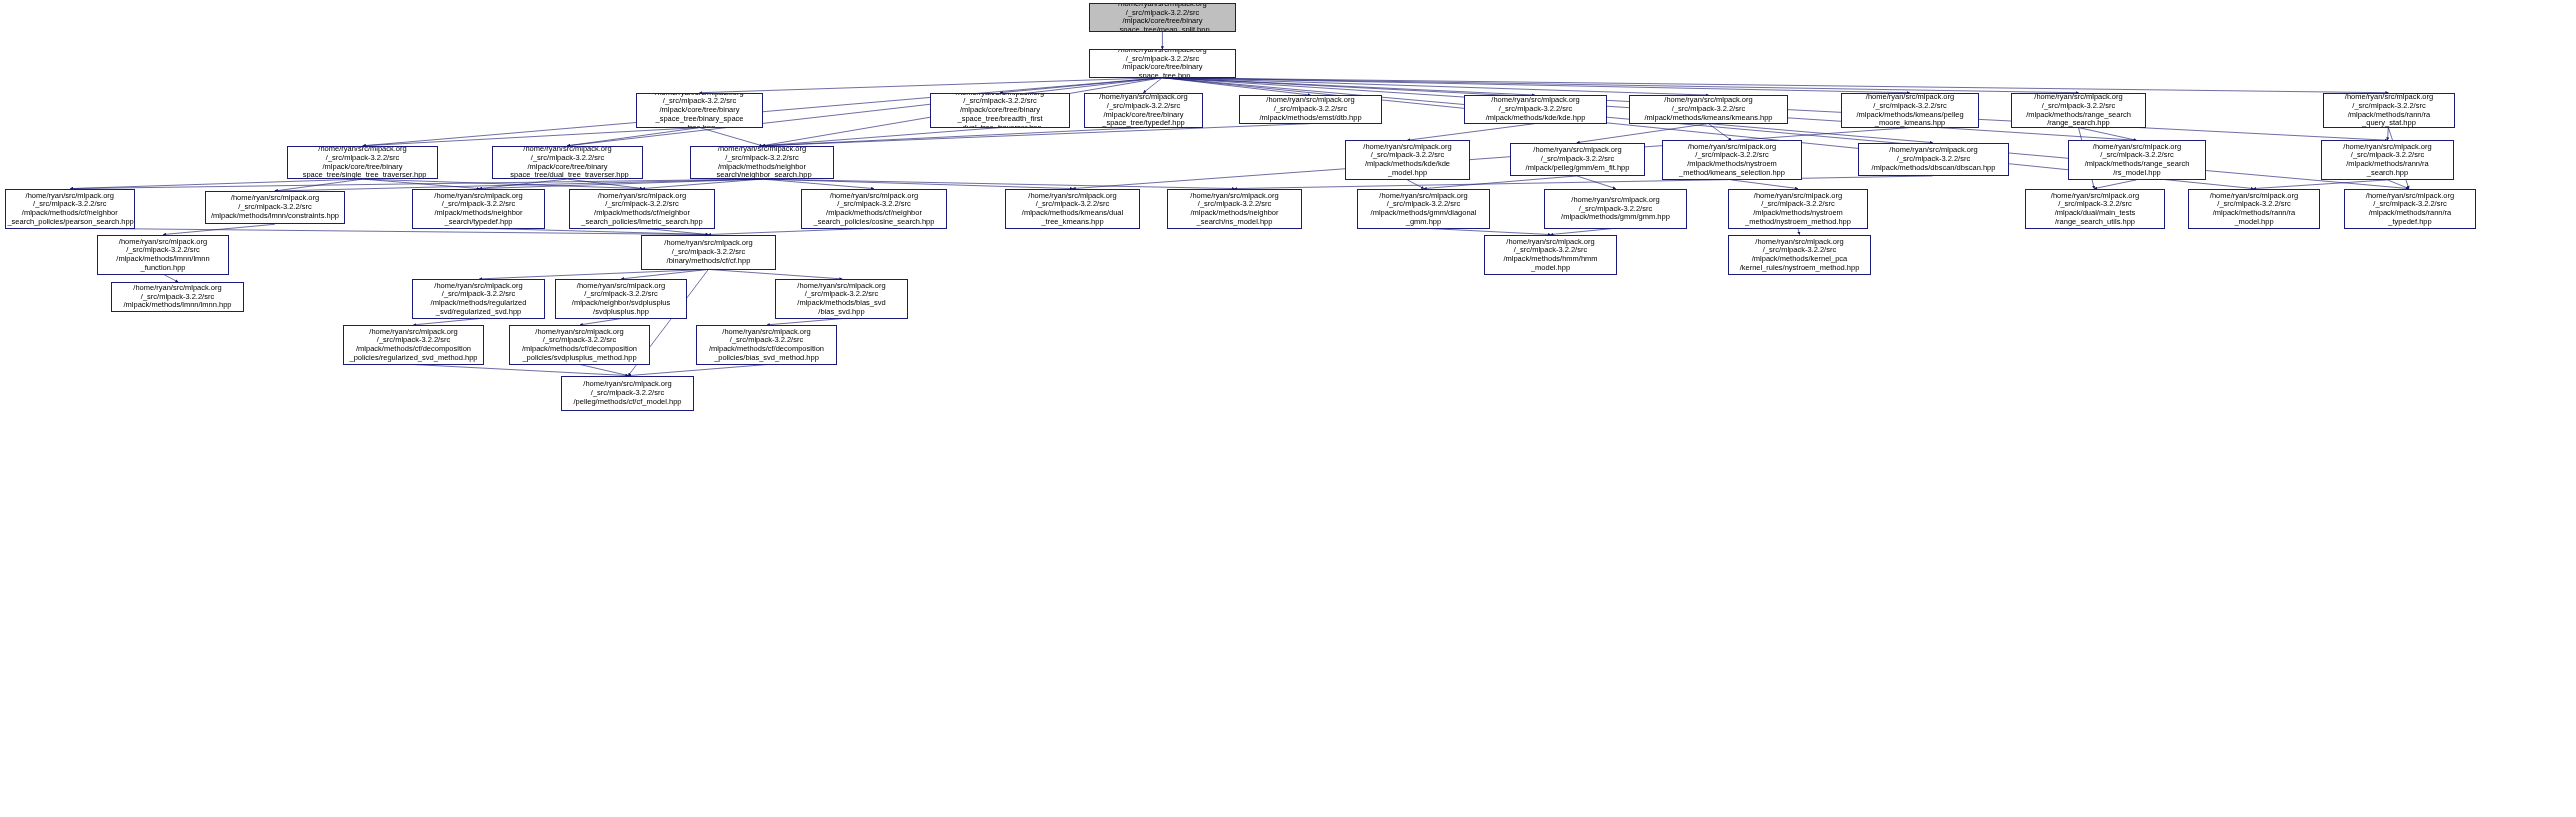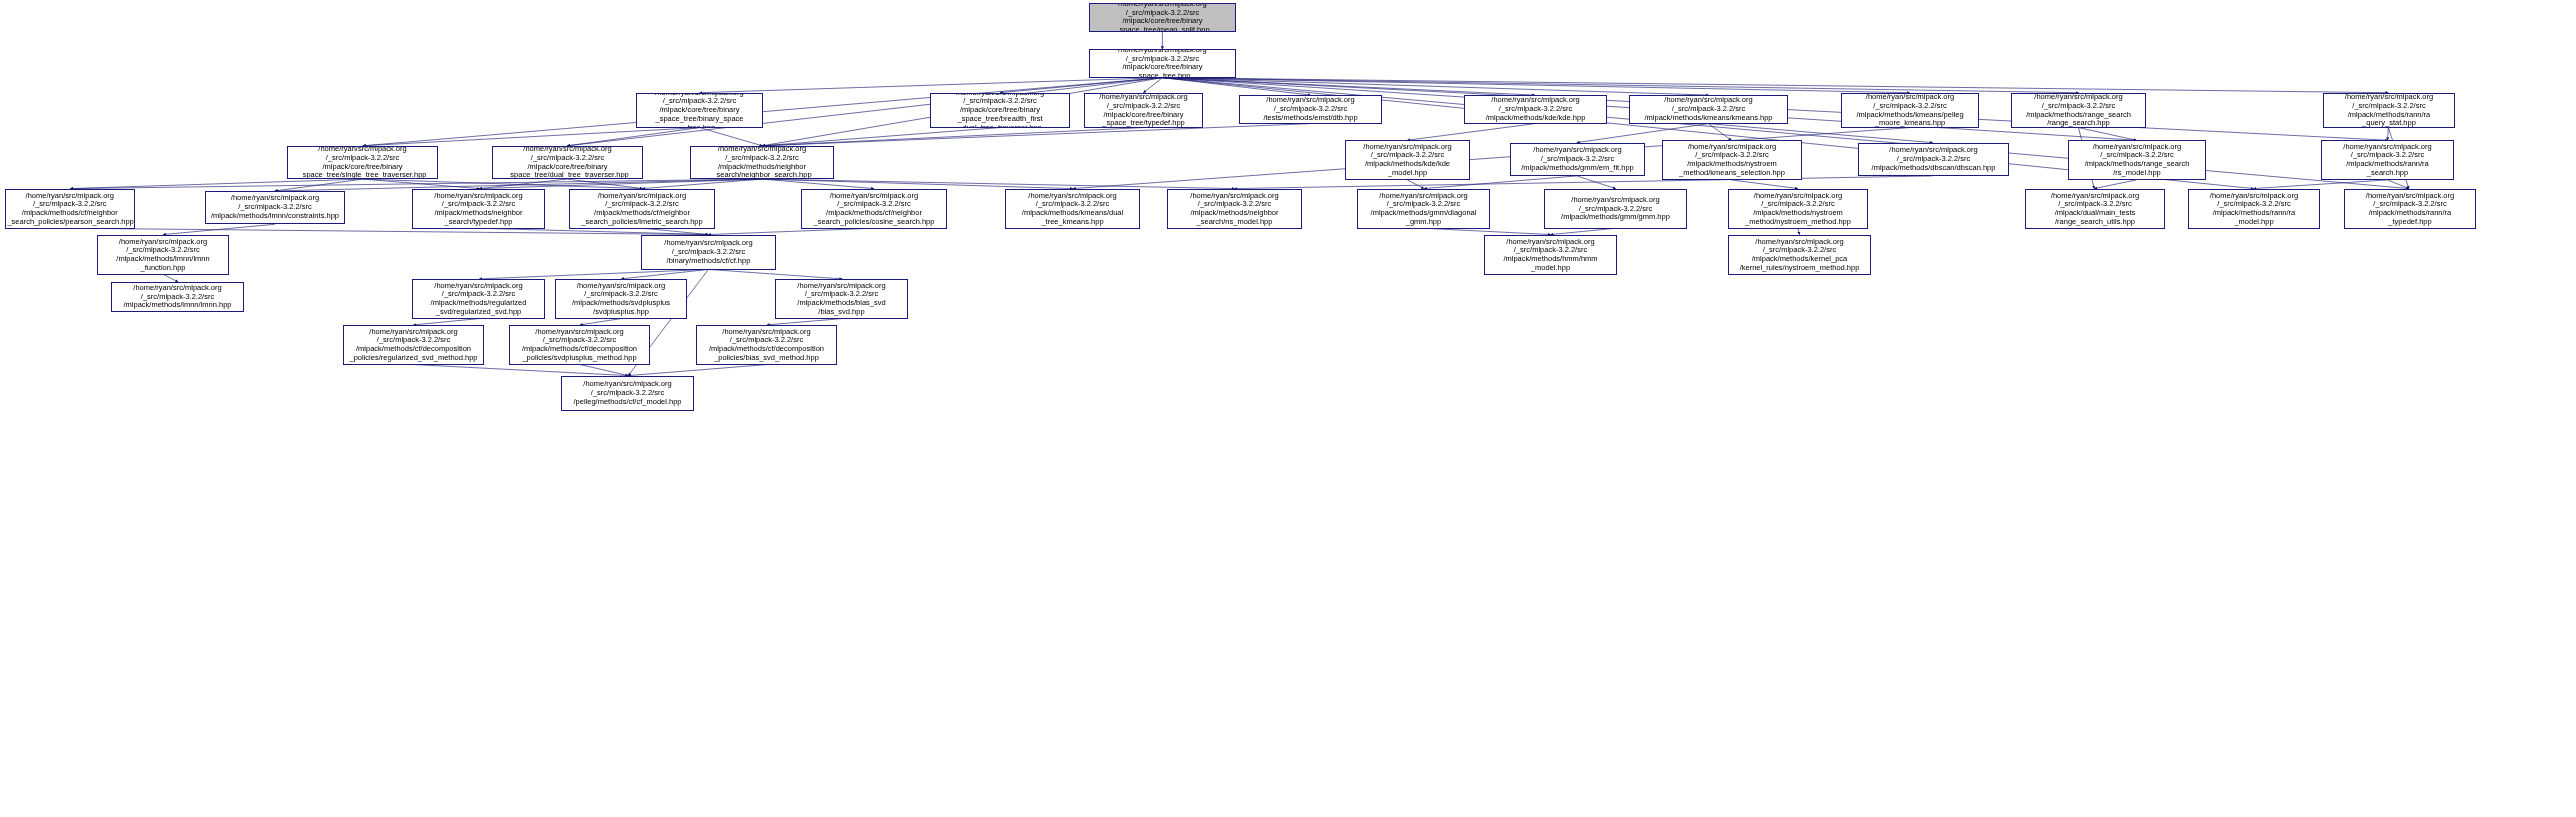--- a/index.html
+++ b/index.html
@@ -130,31 +130,31 @@
       <path d="M 521 460 Q 656.5 467 792 474" stroke="#191970" stroke-width="0.8" fill="none" marker-end="url(#arrow)"></path>
       <path d="M 731 460 Q 761.5 467 792 474" stroke="#191970" stroke-width="0.8" fill="none" marker-end="url(#arrow)"></path>
       <path d="M 967 460 Q 879.5 467 792 474" stroke="#191970" stroke-width="0.8" fill="none" marker-end="url(#arrow)"></path>
     </svg>
   <div id="nodes">
       <div class="node root" style="left: 1089px; top: 3.2px; width: 147px; height: 28.5px; border-color: rgb(26, 26, 122); background: rgb(191, 191, 191);"><span>/home/ryan/src/mlpack.org</span><span>/_src/mlpack-3.2.2/src</span><span>/mlpack/core/tree/binary</span><span>_space_tree/mean_split.hpp</span></div>
       <div class="node" style="left: 1089px; top: 49px; width: 147px; height: 28.5px; border-color: rgb(26, 26, 122); background: rgb(255, 255, 255);"><span>/home/ryan/src/mlpack.org</span><span>/_src/mlpack-3.2.2/src</span><span>/mlpack/core/tree/binary</span><span>_space_tree.hpp</span></div>
       <div class="node" style="left: 636px; top: 93px; width: 127px; height: 35px; border-color: rgb(26, 26, 122); background: rgb(255, 255, 255);"><span>/home/ryan/src/mlpack.org</span><span>/_src/mlpack-3.2.2/src</span><span>/mlpack/core/tree/binary</span><span>_space_tree/binary_space</span><span>_tree.hpp</span></div>
       <div class="node" style="left: 930px; top: 93px; width: 140px; height: 35px; border-color: rgb(26, 26, 122); background: rgb(255, 255, 255);"><span>/home/ryan/src/mlpack.org</span><span>/_src/mlpack-3.2.2/src</span><span>/mlpack/core/tree/binary</span><span>_space_tree/breadth_first</span><span>_dual_tree_traverser.hpp</span></div>
       <div class="node" style="left: 1084px; top: 93px; width: 119px; height: 35px; border-color: rgb(26, 26, 122); background: rgb(255, 255, 255);"><span>/home/ryan/src/mlpack.org</span><span>/_src/mlpack-3.2.2/src</span><span>/mlpack/core/tree/binary</span><span>_space_tree/typedef.hpp</span></div>
-      <div class="node" style="left: 1239px; top: 95px; width: 143px; height: 28.5px; border-color: rgb(26, 26, 122); background: rgb(255, 255, 255);"><span>/home/ryan/src/mlpack.org</span><span>/_src/mlpack-3.2.2/src</span><span>/tests/methods/emst/dtb.hpp</span></div>
+      <div class="node" style="left: 1239px; top: 95px; width: 143px; height: 28.5px; border-color: rgb(26, 26, 122); background: rgb(255, 255, 255);"><span>/home/ryan/src/mlpack.org</span><span>/_src/mlpack-3.2.2/src</span><span>/mlpack/methods/emst/dtb.hpp</span></div>
       <div class="node" style="left: 1464px; top: 95px; width: 143px; height: 28.5px; border-color: rgb(26, 26, 122); background: rgb(255, 255, 255);"><span>/home/ryan/src/mlpack.org</span><span>/_src/mlpack-3.2.2/src</span><span>/mlpack/methods/kde/kde.hpp</span></div>
       <div class="node" style="left: 1629px; top: 95px; width: 159px; height: 28.5px; border-color: rgb(26, 26, 122); background: rgb(255, 255, 255);"><span>/home/ryan/src/mlpack.org</span><span>/_src/mlpack-3.2.2/src</span><span>/mlpack/methods/kmeans/kmeans.hpp</span></div>
       <div class="node" style="left: 1841px; top: 93px; width: 138px; height: 35px; border-color: rgb(26, 26, 122); background: rgb(255, 255, 255);"><span>/home/ryan/src/mlpack.org</span><span>/_src/mlpack-3.2.2/src</span><span>/mlpack/methods/kmeans/pelleg</span><span>_moore_kmeans.hpp</span></div>
       <div class="node" style="left: 2011px; top: 93px; width: 135px; height: 35px; border-color: rgb(26, 26, 122); background: rgb(255, 255, 255);"><span>/home/ryan/src/mlpack.org</span><span>/_src/mlpack-3.2.2/src</span><span>/mlpack/methods/range_search</span><span>/range_search.hpp</span></div>
       <div class="node" style="left: 2323px; top: 93px; width: 132px; height: 35px; border-color: rgb(26, 26, 122); background: rgb(255, 255, 255);"><span>/home/ryan/src/mlpack.org</span><span>/_src/mlpack-3.2.2/src</span><span>/mlpack/methods/rann/ra</span><span>_query_stat.hpp</span></div>
       <div class="node" style="left: 287px; top: 146px; width: 151px; height: 33px; border-color: rgb(26, 26, 122); background: rgb(255, 255, 255);"><span>/home/ryan/src/mlpack.org</span><span>/_src/mlpack-3.2.2/src</span><span>/mlpack/core/tree/binary</span><span>_space_tree/single_tree_traverser.hpp</span></div>
       <div class="node" style="left: 492px; top: 146px; width: 151px; height: 33px; border-color: rgb(26, 26, 122); background: rgb(255, 255, 255);"><span>/home/ryan/src/mlpack.org</span><span>/_src/mlpack-3.2.2/src</span><span>/mlpack/core/tree/binary</span><span>_space_tree/dual_tree_traverser.hpp</span></div>
       <div class="node" style="left: 690px; top: 146px; width: 144px; height: 33px; border-color: rgb(26, 26, 122); background: rgb(255, 255, 255);"><span>/home/ryan/src/mlpack.org</span><span>/_src/mlpack-3.2.2/src</span><span>/mlpack/methods/neighbor</span><span>_search/neighbor_search.hpp</span></div>
       <div class="node" style="left: 1345px; top: 140px; width: 125px; height: 40px; border-color: rgb(26, 26, 122); background: rgb(255, 255, 255);"><span>/home/ryan/src/mlpack.org</span><span>/_src/mlpack-3.2.2/src</span><span>/mlpack/methods/kde/kde</span><span>_model.hpp</span></div>
-      <div class="node" style="left: 1510px; top: 143px; width: 135px; height: 33px; border-color: rgb(26, 26, 122); background: rgb(255, 255, 255);"><span>/home/ryan/src/mlpack.org</span><span>/_src/mlpack-3.2.2/src</span><span>/mlpack/methods/gmm/em_fit.hpp</span></div>
+      <div class="node" style="left: 1510px; top: 143px; width: 135px; height: 33px; border-color: rgb(26, 26, 122); background: rgb(255, 255, 255);"><span>/home/ryan/src/mlpack.org</span><span>/_src/mlpack-3.2.2/src</span><span>/mlpack/pelleg/gmm/em_fit.hpp</span></div>
       <div class="node" style="left: 1662px; top: 140px; width: 140px; height: 40px; border-color: rgb(26, 26, 122); background: rgb(255, 255, 255);"><span>/home/ryan/src/mlpack.org</span><span>/_src/mlpack-3.2.2/src</span><span>/mlpack/methods/nystroem</span><span>_method/kmeans_selection.hpp</span></div>
       <div class="node" style="left: 1858px; top: 143px; width: 151px; height: 33px; border-color: rgb(26, 26, 122); background: rgb(255, 255, 255);"><span>/home/ryan/src/mlpack.org</span><span>/_src/mlpack-3.2.2/src</span><span>/mlpack/methods/dbscan/dbscan.hpp</span></div>
       <div class="node" style="left: 2068px; top: 140px; width: 138px; height: 40px; border-color: rgb(26, 26, 122); background: rgb(255, 255, 255);"><span>/home/ryan/src/mlpack.org</span><span>/_src/mlpack-3.2.2/src</span><span>/mlpack/methods/range_search</span><span>/rs_model.hpp</span></div>
       <div class="node" style="left: 2321px; top: 140px; width: 133px; height: 40px; border-color: rgb(26, 26, 122); background: rgb(255, 255, 255);"><span>/home/ryan/src/mlpack.org</span><span>/_src/mlpack-3.2.2/src</span><span>/mlpack/methods/rann/ra</span><span>_search.hpp</span></div>
       <div class="node" style="left: 4.8px; top: 189px; width: 130px; height: 40px; border-color: rgb(26, 26, 122); background: rgb(255, 255, 255);"><span>/home/ryan/src/mlpack.org</span><span>/_src/mlpack-3.2.2/src</span><span>/mlpack/methods/cf/neighbor</span><span>_search_policies/pearson_search.hpp</span></div>
       <div class="node" style="left: 205px; top: 191px; width: 140px; height: 33px; border-color: rgb(26, 26, 122); background: rgb(255, 255, 255);"><span>/home/ryan/src/mlpack.org</span><span>/_src/mlpack-3.2.2/src</span><span>/mlpack/methods/lmnn/constraints.hpp</span></div>
       <div class="node" style="left: 412px; top: 189px; width: 133px; height: 40px; border-color: rgb(26, 26, 122); background: rgb(255, 255, 255);"><span>/home/ryan/src/mlpack.org</span><span>/_src/mlpack-3.2.2/src</span><span>/mlpack/methods/neighbor</span><span>_search/typedef.hpp</span></div>
       <div class="node" style="left: 569px; top: 189px; width: 146px; height: 40px; border-color: rgb(26, 26, 122); background: rgb(255, 255, 255);"><span>/home/ryan/src/mlpack.org</span><span>/_src/mlpack-3.2.2/src</span><span>/mlpack/methods/cf/neighbor</span><span>_search_policies/lmetric_search.hpp</span></div>
       <div class="node" style="left: 801px; top: 189px; width: 146px; height: 40px; border-color: rgb(26, 26, 122); background: rgb(255, 255, 255);"><span>/home/ryan/src/mlpack.org</span><span>/_src/mlpack-3.2.2/src</span><span>/mlpack/methods/cf/neighbor</span><span>_search_policies/cosine_search.hpp</span></div>
       <div class="node" style="left: 1005px; top: 189px; width: 135px; height: 40px; border-color: rgb(26, 26, 122); background: rgb(255, 255, 255);"><span>/home/ryan/src/mlpack.org</span><span>/_src/mlpack-3.2.2/src</span><span>/mlpack/methods/kmeans/dual</span><span>_tree_kmeans.hpp</span></div>
@@ -164,21 +164,21 @@
       <div class="node" style="left: 1728px; top: 189px; width: 140px; height: 40px; border-color: rgb(26, 26, 122); background: rgb(255, 255, 255);"><span>/home/ryan/src/mlpack.org</span><span>/_src/mlpack-3.2.2/src</span><span>/mlpack/methods/nystroem</span><span>_method/nystroem_method.hpp</span></div>
       <div class="node" style="left: 2025px; top: 189px; width: 140px; height: 40px; border-color: rgb(26, 26, 122); background: rgb(255, 255, 255);"><span>/home/ryan/src/mlpack.org</span><span>/_src/mlpack-3.2.2/src</span><span>/mlpack/dual/main_tests</span><span>/range_search_utils.hpp</span></div>
       <div class="node" style="left: 2188px; top: 189px; width: 132px; height: 40px; border-color: rgb(26, 26, 122); background: rgb(255, 255, 255);"><span>/home/ryan/src/mlpack.org</span><span>/_src/mlpack-3.2.2/src</span><span>/mlpack/methods/rann/ra</span><span>_model.hpp</span></div>
       <div class="node" style="left: 2344px; top: 189px; width: 132px; height: 40px; border-color: rgb(26, 26, 122); background: rgb(255, 255, 255);"><span>/home/ryan/src/mlpack.org</span><span>/_src/mlpack-3.2.2/src</span><span>/mlpack/methods/rann/ra</span><span>_typedef.hpp</span></div>
       <div class="node" style="left: 97px; top: 235px; width: 132px; height: 40px; border-color: rgb(26, 26, 122); background: rgb(255, 255, 255);"><span>/home/ryan/src/mlpack.org</span><span>/_src/mlpack-3.2.2/src</span><span>/mlpack/methods/lmnn/lmnn</span><span>_function.hpp</span></div>
       <div class="node" style="left: 1484px; top: 235px; width: 133px; height: 40px; border-color: rgb(26, 26, 122); background: rgb(255, 255, 255);"><span>/home/ryan/src/mlpack.org</span><span>/_src/mlpack-3.2.2/src</span><span>/mlpack/methods/hmm/hmm</span><span>_model.hpp</span></div>
       <div class="node" style="left: 1728px; top: 235px; width: 143px; height: 40px; border-color: rgb(26, 26, 122); background: rgb(255, 255, 255);"><span>/home/ryan/src/mlpack.org</span><span>/_src/mlpack-3.2.2/src</span><span>/mlpack/methods/kernel_pca</span><span>/kernel_rules/nystroem_method.hpp</span></div>
       <div class="node" style="left: 641px; top: 235px; width: 135px; height: 35px; border-color: rgb(26, 26, 122); background: rgb(255, 255, 255);"><span>/home/ryan/src/mlpack.org</span><span>/_src/mlpack-3.2.2/src</span><span>/binary/methods/cf/cf.hpp</span></div>
       <div class="node" style="left: 111px; top: 282px; width: 133px; height: 30px; border-color: rgb(26, 26, 122); background: rgb(255, 255, 255);"><span>/home/ryan/src/mlpack.org</span><span>/_src/mlpack-3.2.2/src</span><span>/mlpack/methods/lmnn/lmnn.hpp</span></div>
       <div class="node" style="left: 412px; top: 279px; width: 133px; height: 40px; border-color: rgb(26, 26, 122); background: rgb(255, 255, 255);"><span>/home/ryan/src/mlpack.org</span><span>/_src/mlpack-3.2.2/src</span><span>/mlpack/methods/regularized</span><span>_svd/regularized_svd.hpp</span></div>
-      <div class="node" style="left: 555px; top: 279px; width: 132px; height: 40px; border-color: rgb(26, 26, 122); background: rgb(255, 255, 255);"><span>/home/ryan/src/mlpack.org</span><span>/_src/mlpack-3.2.2/src</span><span>/mlpack/methods/svdplusplus</span><span>/svdplusplus.hpp</span></div>
+      <div class="node" style="left: 555px; top: 279px; width: 132px; height: 40px; border-color: rgb(26, 26, 122); background: rgb(255, 255, 255);"><span>/home/ryan/src/mlpack.org</span><span>/_src/mlpack-3.2.2/src</span><span>/mlpack/neighbor/svdplusplus</span><span>/svdplusplus.hpp</span></div>
       <div class="node" style="left: 775px; top: 279px; width: 133px; height: 40px; border-color: rgb(26, 26, 122); background: rgb(255, 255, 255);"><span>/home/ryan/src/mlpack.org</span><span>/_src/mlpack-3.2.2/src</span><span>/mlpack/methods/bias_svd</span><span>/bias_svd.hpp</span></div>
       <div class="node" style="left: 343px; top: 325px; width: 141px; height: 40px; border-color: rgb(26, 26, 122); background: rgb(255, 255, 255);"><span>/home/ryan/src/mlpack.org</span><span>/_src/mlpack-3.2.2/src</span><span>/mlpack/methods/cf/decomposition</span><span>_policies/regularized_svd_method.hpp</span></div>
       <div class="node" style="left: 509px; top: 325px; width: 141px; height: 40px; border-color: rgb(26, 26, 122); background: rgb(255, 255, 255);"><span>/home/ryan/src/mlpack.org</span><span>/_src/mlpack-3.2.2/src</span><span>/mlpack/methods/cf/decomposition</span><span>_policies/svdplusplus_method.hpp</span></div>
       <div class="node" style="left: 696px; top: 325px; width: 141px; height: 40px; border-color: rgb(26, 26, 122); background: rgb(255, 255, 255);"><span>/home/ryan/src/mlpack.org</span><span>/_src/mlpack-3.2.2/src</span><span>/mlpack/methods/cf/decomposition</span><span>_policies/bias_svd_method.hpp</span></div>
       <div class="node" style="left: 561px; top: 376px; width: 133px; height: 35px; border-color: rgb(26, 26, 122); background: rgb(255, 255, 255);"><span>/home/ryan/src/mlpack.org</span><span>/_src/mlpack-3.2.2/src</span><span>/pelleg/methods/cf/cf_model.hpp</span></div>
     </div>
 </div>
 
 
 </body></html>

